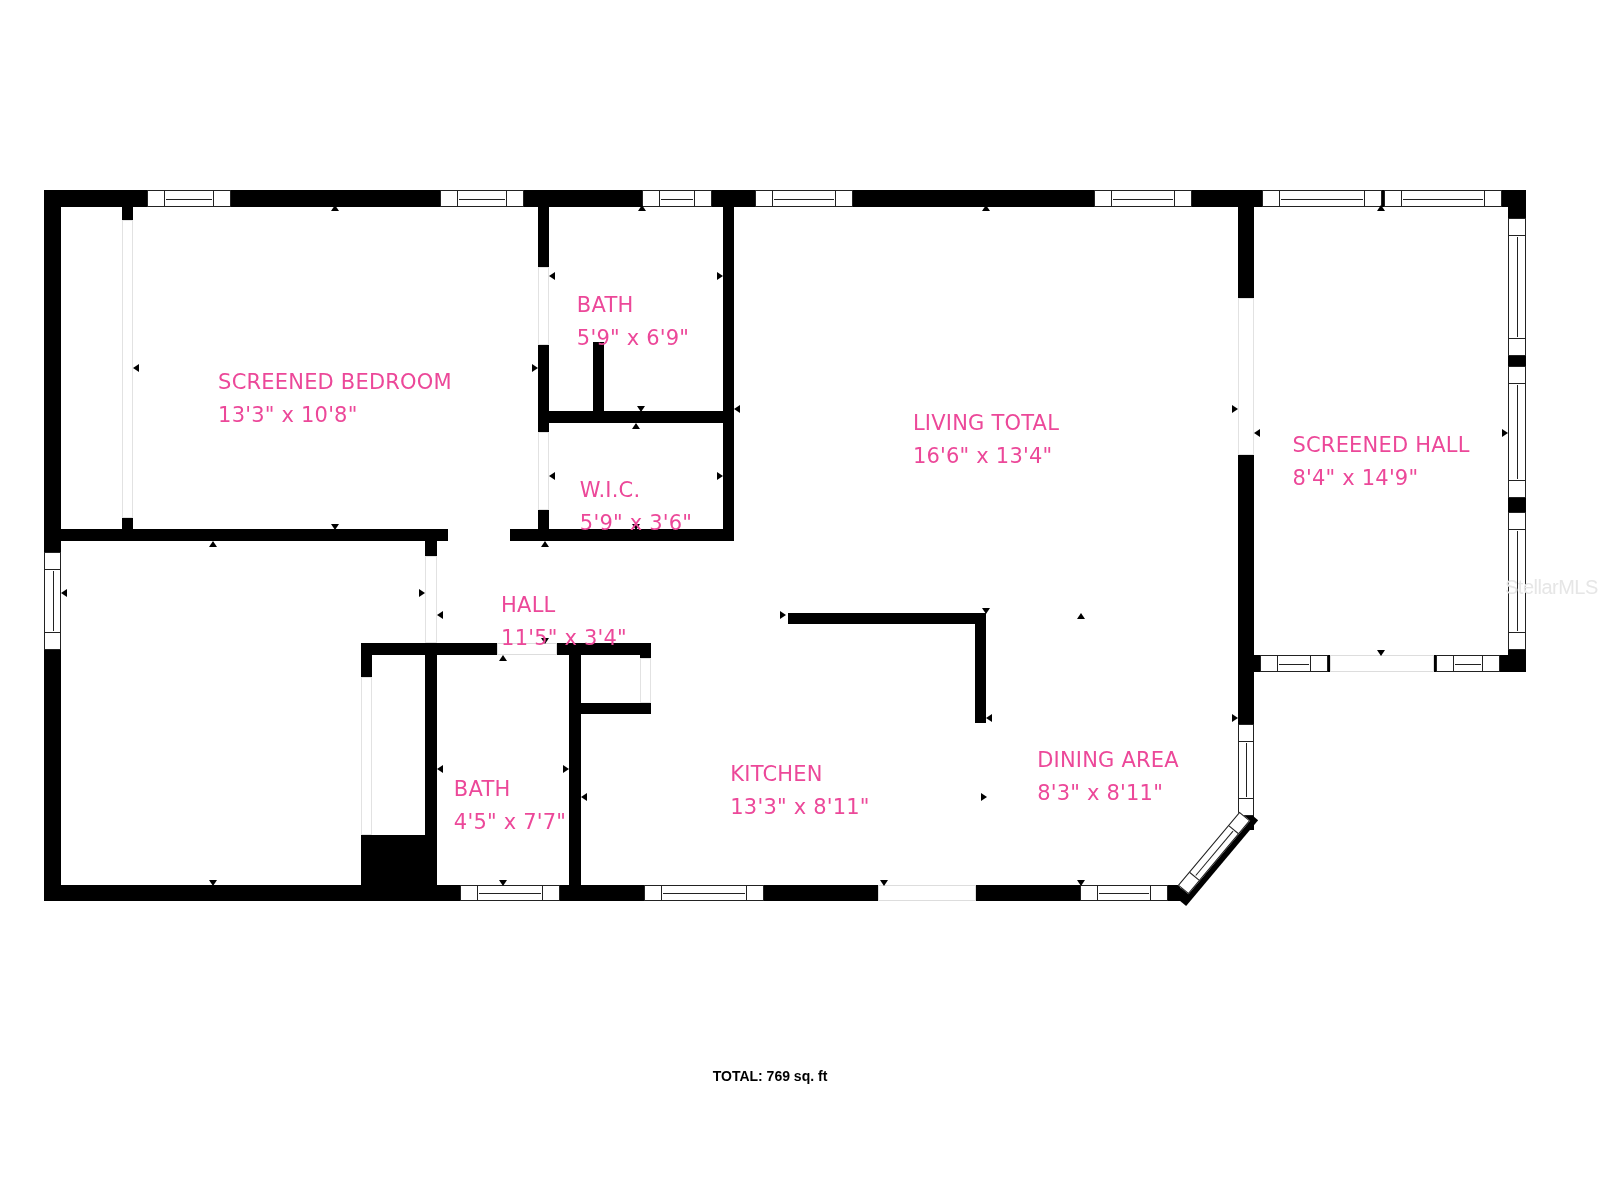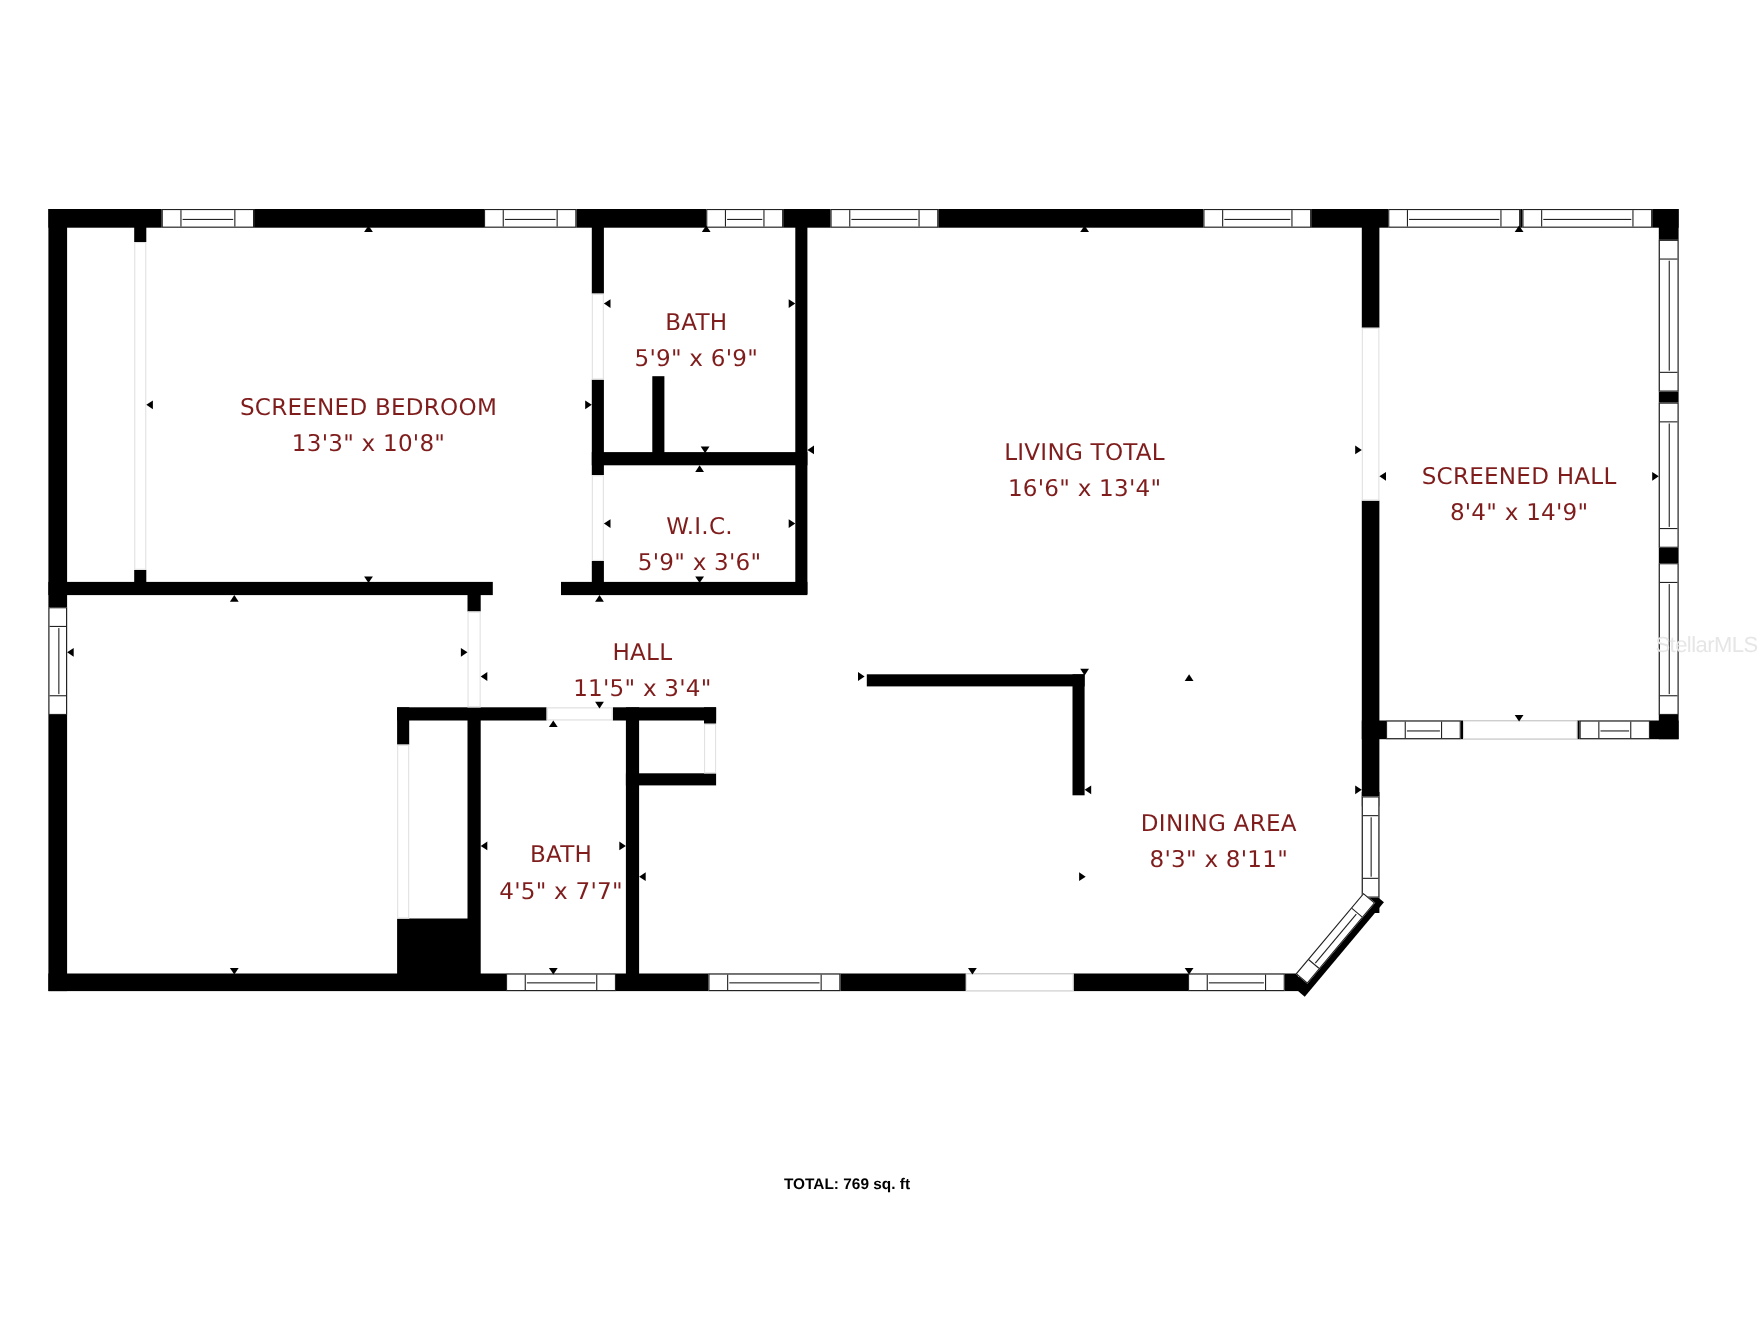--- a/index.html
+++ b/index.html
@@ -5,21 +5,21 @@
   html,body{margin:0;padding:0;background:#ffffff;}
   body{width:1600px;height:1200px;position:relative;overflow:hidden;font-family:"DejaVu Sans","Liberation Sans",sans-serif;}
   .plan{position:absolute;left:0;top:0;width:1600px;height:1200px;}
   .w{position:absolute;background:#000;}
   .win{position:absolute;background:#fff;border:1px solid #222;box-sizing:border-box;}
   .win.h::after{content:"";position:absolute;left:18px;right:18px;top:50%;height:0;border-top:1px solid #222;}
   .win.h::before{content:"";position:absolute;left:16px;right:16px;top:0;bottom:0;border-left:1px solid #222;border-right:1px solid #222;}
   .win.v::after{content:"";position:absolute;top:18px;bottom:18px;left:50%;width:0;border-left:1px solid #222;}
   .win.v::before{content:"";position:absolute;top:16px;bottom:16px;left:0;right:0;border-top:1px solid #222;border-bottom:1px solid #222;}
   .door{position:absolute;background:#fff;border:1px solid #e2e2e2;box-sizing:border-box;}
-  .label{position:absolute;text-align:center;color:#7f1d1d;font-size:21px;line-height:33px;white-space:nowrap;transform:translateX(-50%);font-family:"DejaVu Sans",sans-serif;letter-spacing:0.2px;}
+  .label{position:absolute;color:#ec4899;font-size:21px;line-height:33px;white-space:nowrap;transform:translateX(-50%);font-family:"DejaVu Sans",sans-serif;letter-spacing:0.2px;margin-top:12px;}
   .label .dim{display:block;}
   .tri{position:absolute;width:0;height:0;}
   .tri.up{border-left:4px solid transparent;border-right:4px solid transparent;border-bottom:6px solid #000;}
   .tri.down{border-left:4px solid transparent;border-right:4px solid transparent;border-top:6px solid #000;}
   .tri.left{border-top:4px solid transparent;border-bottom:4px solid transparent;border-right:6px solid #000;}
   .tri.right{border-top:4px solid transparent;border-bottom:4px solid transparent;border-left:6px solid #000;}
   .total{position:absolute;left:770px;top:1068px;transform:translateX(-50%);font-family:"Liberation Sans",sans-serif;font-weight:bold;font-size:14px;color:#000;}
   .wm{position:absolute;left:1505px;top:576px;font-family:"Liberation Sans",sans-serif;font-size:20px;color:#e6e6e6;letter-spacing:-0.5px;}
 </style>
 </head>
@@ -151,27 +151,31 @@
     <span class="dim">5'9" x 3'6"</span>
   </div>
   <div class="label" style="left:986px;top:395px;">
     <span>LIVING TOTAL</span>
     <span class="dim">16'6" x 13'4"</span>
   </div>
   <div class="label" style="left:1381px;top:417px;">
     <span>SCREENED HALL</span>
     <span class="dim">8'4" x 14'9"</span>
   </div>
-  <div class="label" style="left:584px;top:577px;">
+  <div class="label" style="left:564px;top:577px;">
     <span>HALL</span>
     <span class="dim">11'5" x 3'4"</span>
   </div>
   <div class="label" style="left:510px;top:761px;">
     <span>BATH</span>
     <span class="dim">4'5" x 7'7"</span>
+  </div>
+  <div class="label" style="left:800px;top:746px;">
+    <span>KITCHEN</span>
+    <span class="dim">13'3" x 8'11"</span>
   </div>
   <div class="label" style="left:1108px;top:732px;">
     <span>DINING AREA</span>
     <span class="dim">8'3" x 8'11"</span>
   </div>
 
   <div class="total">TOTAL: 769 sq. ft</div>
   <div class="wm">StellarMLS</div>
 </div>
 

